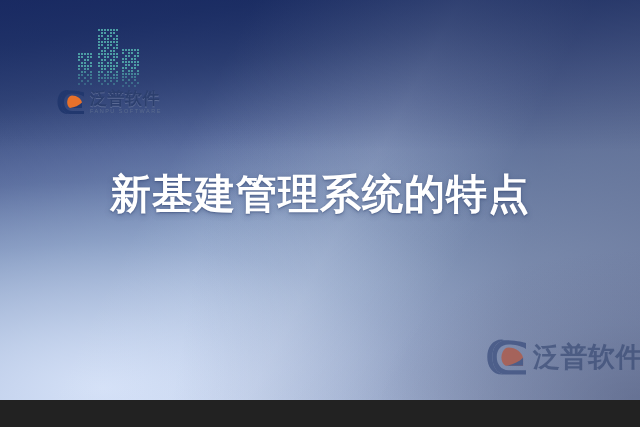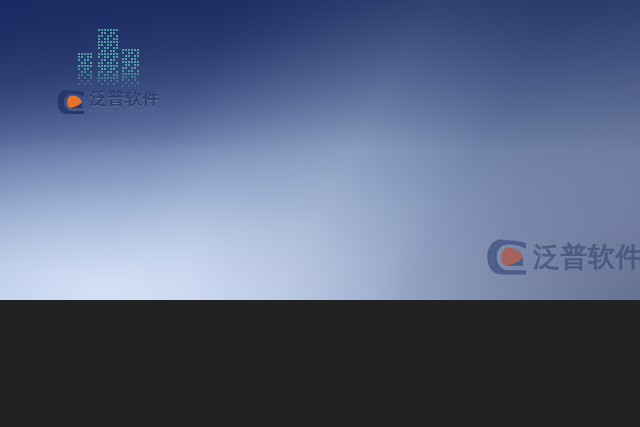--- a/index.html
+++ b/index.html
@@ -8,21 +8,21 @@
     padding: 0;
     background: #222;
   }
   body {
     font-family: "Liberation Sans", "DejaVu Sans", sans-serif;
   }
 
   #slide {
     position: relative;
     width: 640px;
-    height: 300px;
+    height: 400px;
     overflow: hidden;
     background: #3b4f80;
   }
 
   
   .bg-base {
     position: absolute;
     inset: 0;
     background: linear-gradient(170deg,
         #1e2f6b 0%,
@@ -409,20 +409,21 @@
       <path d="M25 3 C40 3 52 6 54 7 L54 15 C48 11 38 9 30 9 C20 9 14 16 14 26 C14 36 20 44 30 44 L54 44 L54 50 L25 50 C13 48 8 38 8 26 C8 14 13 5 25 3 Z" fill="#22386e"></path>
       <path d="M30 13 C40 13 48 19 50 27 L50 38 L26 38 C20 34 19 26 22 19 C24 15 27 13 30 13 Z" fill="#e8712a"></path>
       <path d="M26 38 L50 38 L50 27 C44 33 35 37 26 38 Z" fill="#22386e"></path>
     </svg>
     <div class="logo-wordblock">
       <div class="logo-cn">泛普软件</div>
       <div class="logo-en">FANPU SOFTWARE</div>
     </div>
   </div>
 
+  <div class="title">新基建管理系统的特点</div>
 
   <div class="watermark">
     <div class="wm-row">
       <svg class="wm-mark" viewBox="0 0 56 52" aria-hidden="true">
         <path d="M21 2 C8 2 1 13 1 26 C1 39 8 50 21 50 L25 50 C13 48 8 38 8 26 C8 14 13 5 25 3 Z" fill="#3a4d7d"></path>
         <path d="M25 3 C40 3 52 6 54 7 L54 15 C48 11 38 9 30 9 C20 9 14 16 14 26 C14 36 20 44 30 44 L54 44 L54 50 L25 50 C13 48 8 38 8 26 C8 14 13 5 25 3 Z" fill="#3a4d7d"></path>
         <path d="M30 13 C40 13 48 19 50 27 L50 38 L26 38 C20 34 19 26 22 19 C24 15 27 13 30 13 Z" fill="#b6553d"></path>
         <path d="M26 38 L50 38 L50 27 C44 33 35 37 26 38 Z" fill="#3a4d7d"></path>
       </svg>
       <div class="wm-cn">泛普软件</div>

